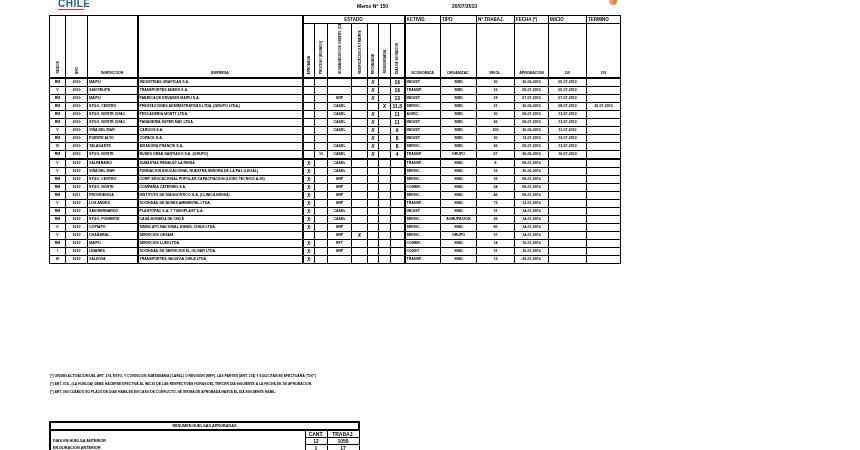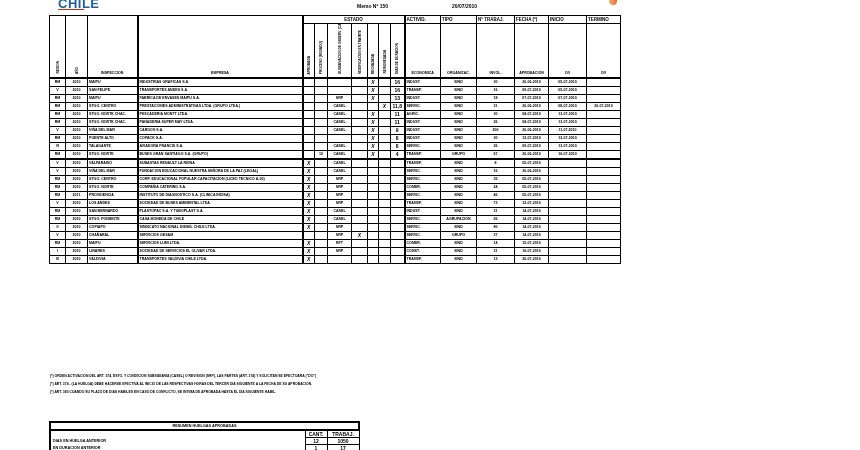--- a/index.html
+++ b/index.html
@@ -1,17 +1,17 @@
 <!DOCTYPE html>
 <html><head>
 <meta charset="utf-8">
 <style>
   html,body{margin:0;padding:0;background:#fff;}
   body{width:860px;height:450px;position:relative;overflow:hidden;font-family:"Liberation Sans",sans-serif;color:#000;}
-  .logo{position:absolute;left:58px;top:0;font-size:13px;font-weight:bold;color:#1f5f9c;letter-spacing:0.5px;line-height:8px;}
+  .logo{position:absolute;left:58px;top:0;font-size:10px;font-weight:bold;color:#1f5f9c;letter-spacing:0.5px;line-height:8px;}
   .logo .stripe{display:block;width:26px;height:1px;background:#d52b1e;margin-top:1px;}
   .memo{position:absolute;left:357px;top:3px;font-size:5px;font-weight:bold;}
   .date{position:absolute;left:452px;top:3px;font-size:5px;font-weight:bold;}
   .brand-icon{position:absolute;left:609px;top:0;width:8px;height:5px;border-radius:0 0 5px 5px;background:linear-gradient(90deg,#f2b27a,#e86a2a);}
   table.main{position:absolute;left:49px;top:15px;border-collapse:collapse;table-layout:fixed;font-size:3.6px;font-weight:bold;}
   table.main td,table.main th{border:1px solid #000;padding:0 1px;overflow:hidden;white-space:nowrap;height:7px;line-height:7px;}
   table.main th{font-weight:bold;text-align:center;vertical-align:bottom;}
   table.main .grp{height:7px;font-size:4.5px;}
   table.main .tall{height:52px;}
   .vt{writing-mode:vertical-rl;transform:rotate(180deg);font-size:3.2px;line-height:4px;display:inline-block;max-height:50px;}

